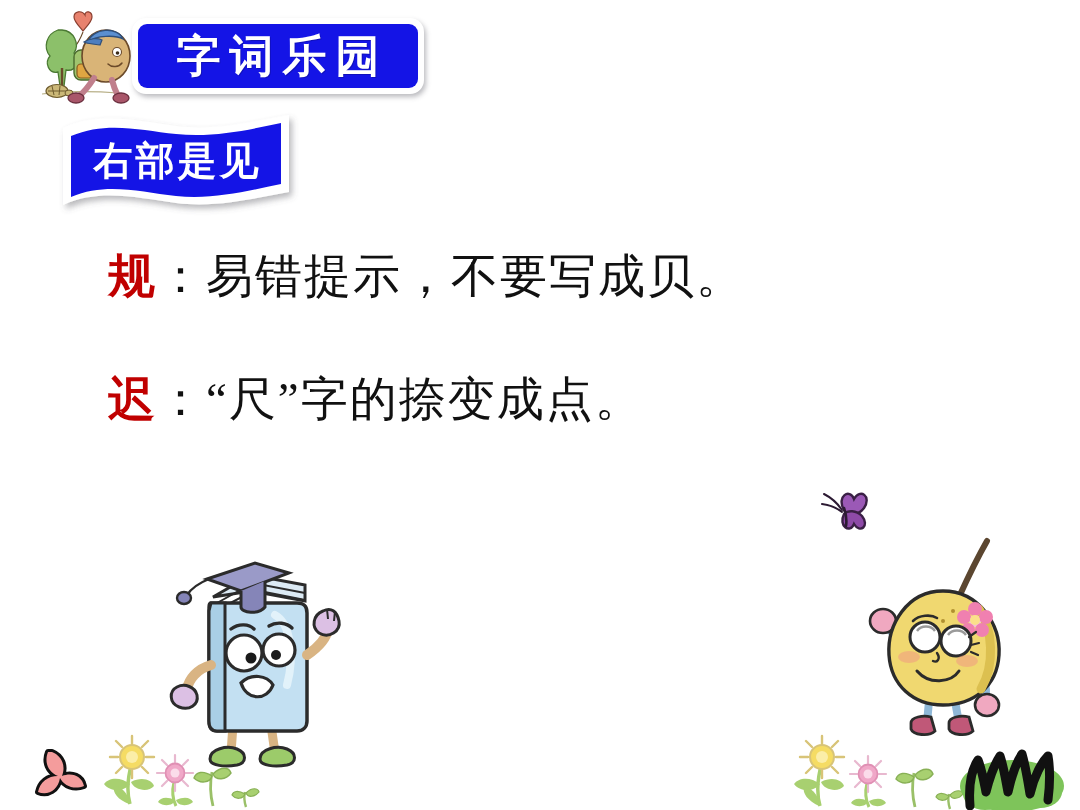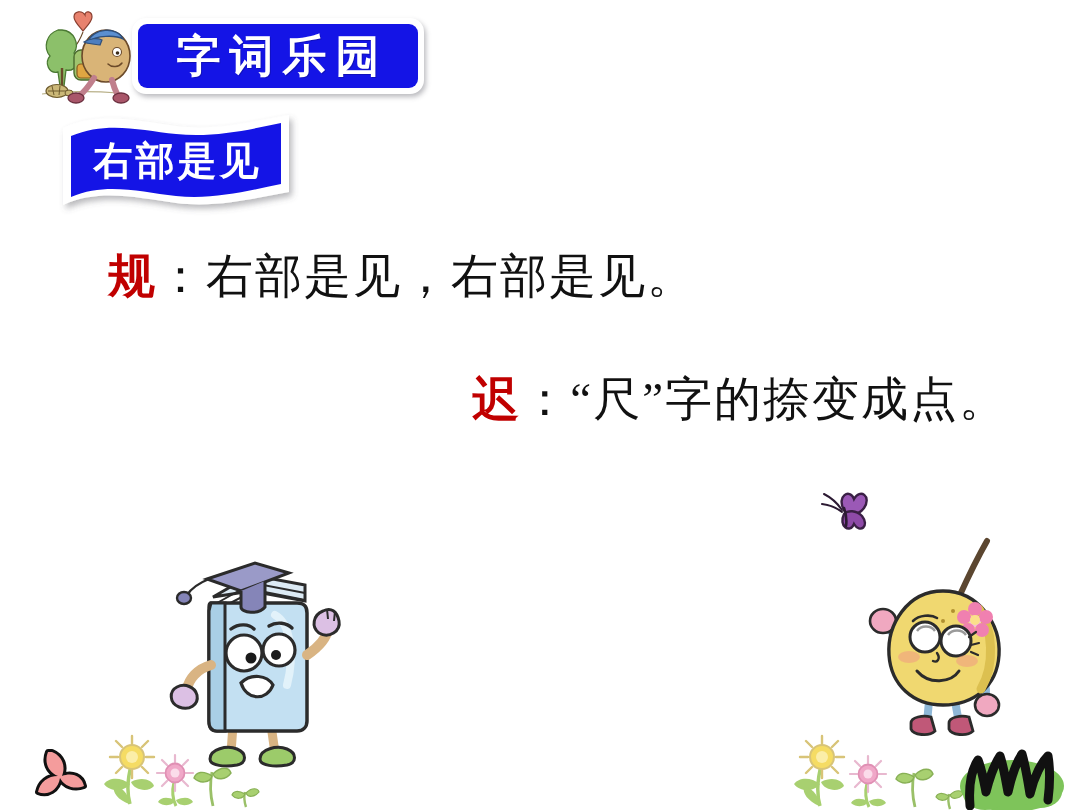--- a/index.html
+++ b/index.html
@@ -108,21 +108,20 @@
   .tip-line {
     font-size: 47px;
     line-height: 1.12;
     color: #111111;
     white-space: nowrap;
     font-family: "Liberation Serif", "DejaVu Serif", serif;
     letter-spacing: 2px;
   }
   .tip-line + .tip-line {
     margin-top: 70px;
-    text-align: right;
   }
   .tip-char {
     color: #c00000;
     font-weight: bold;
   }
   .tip-sep {
     color: #111111;
   }
   .tip-body {
     color: #111111;
@@ -220,21 +219,21 @@
                L229 80 C192 87 154 96 116 91 C78 86 40 76 3 93 Z" fill="#ffffff"></path>
 
       <path d="M11 24 C46 9 80 18 116 22 C152 26 188 18 221 11
                L221 72 C188 79 152 88 116 84 C80 80 46 70 11 85 Z" fill="#1414e6"></path>
     </svg>
     <div class="ribbon-text">右部是见</div>
   </div>
 
   <div class="tips">
     <div class="tip-line">
-      <span class="tip-char" style="color: rgb(192, 0, 0);">规</span><span class="tip-sep">：</span><span class="tip-body">右部是见，右部是见。</span>
+      <span class="tip-char" style="color: rgb(192, 0, 0);">规</span><span class="tip-sep">：</span><span class="tip-body">易错提示，不要写成贝。</span>
     </div>
     <div class="tip-line">
       <span class="tip-char" style="color: rgb(192, 0, 0);">迟</span><span class="tip-sep">：</span><span class="tip-body">“尺”字的捺变成点。</span>
     </div>
   </div>
 
   <div class="butterfly">
     <svg viewBox="0 0 62 58" width="62" height="58">
       <path d="M8 10 C16 14 22 20 26 26" stroke="#2c1a33" stroke-width="2" fill="none" stroke-linecap="round"></path>
       <path d="M6 20 C14 21 21 24 26 28" stroke="#2c1a33" stroke-width="2" fill="none" stroke-linecap="round"></path>

